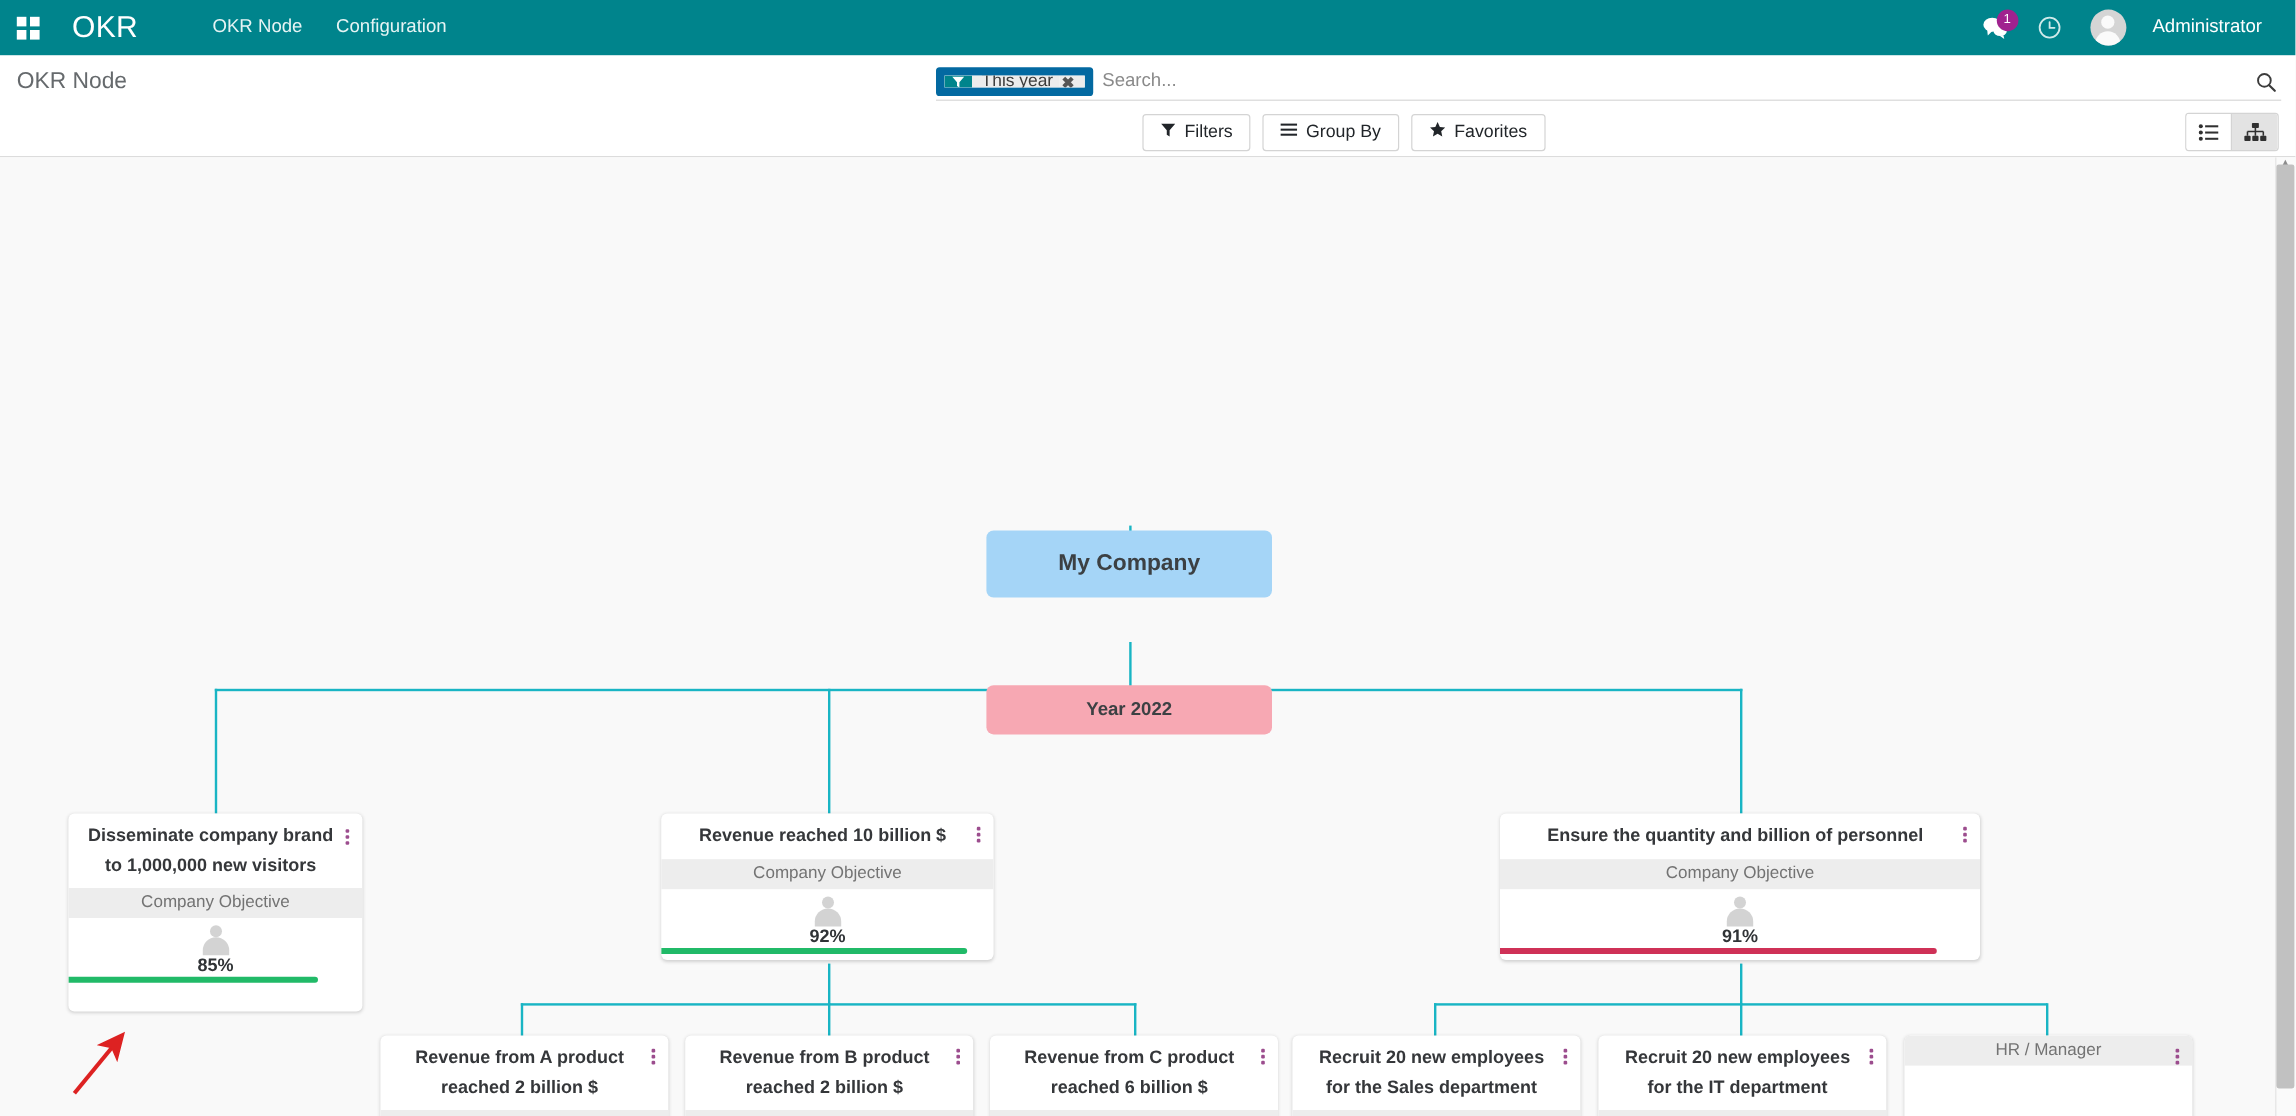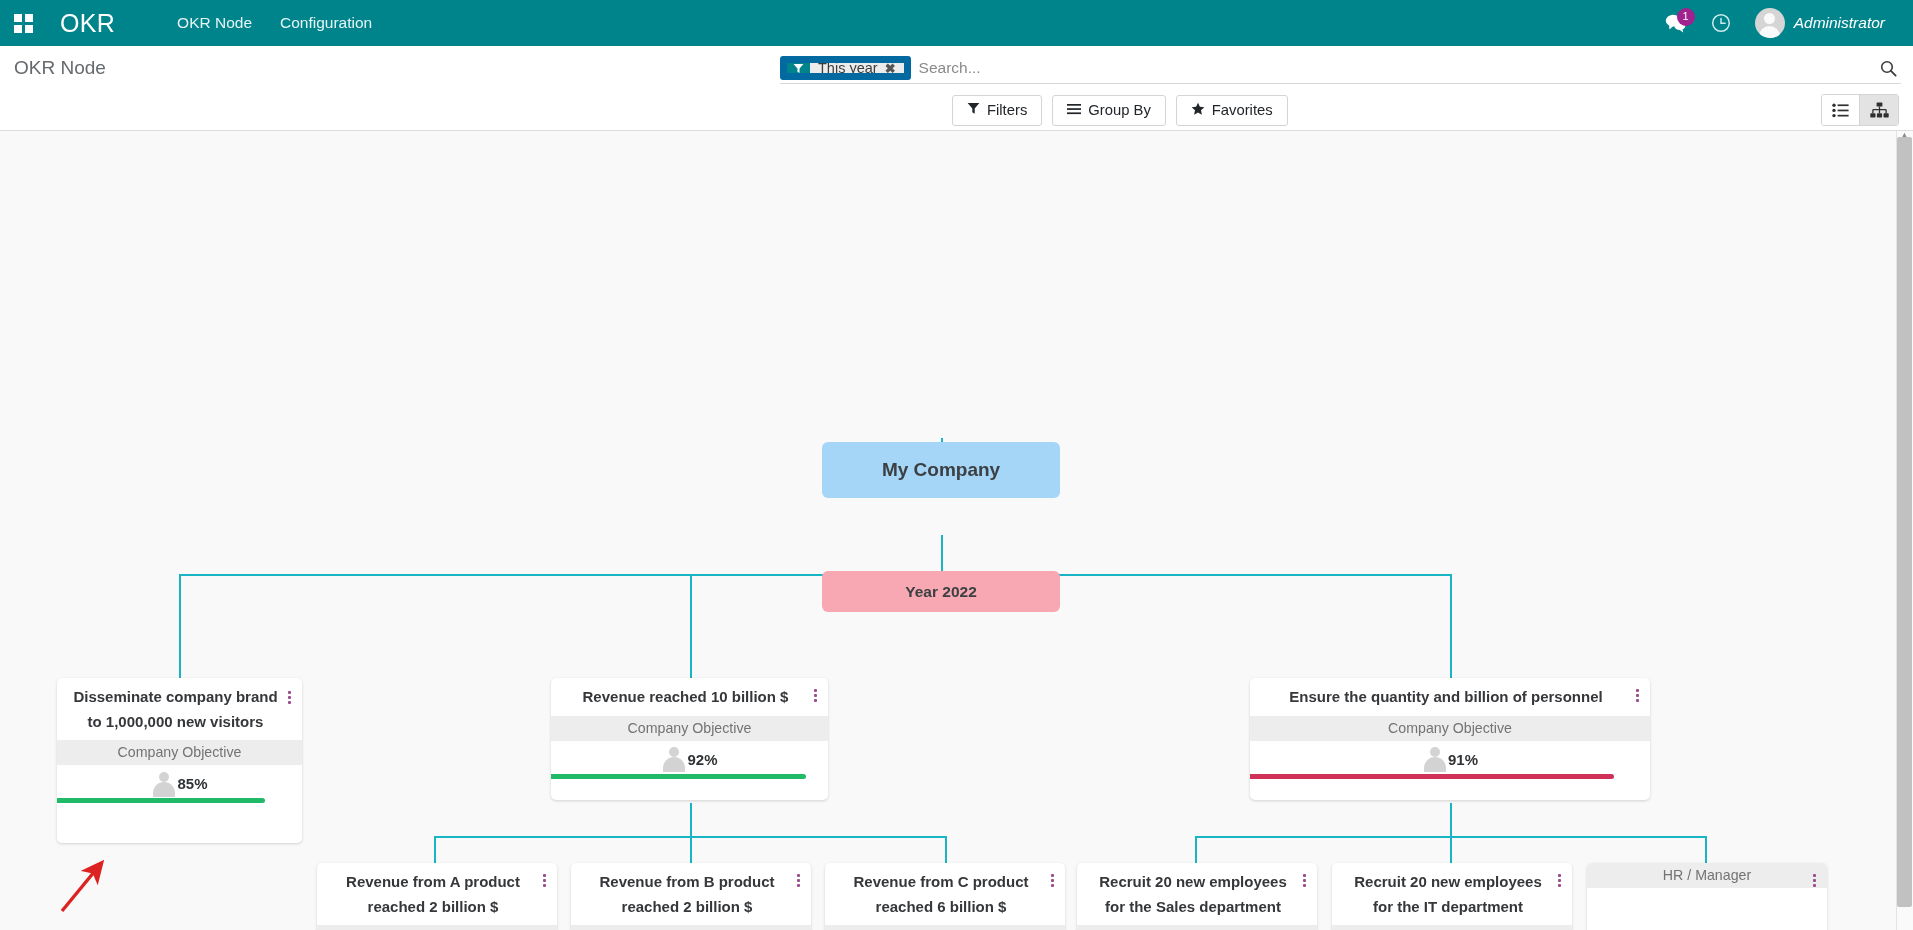--- a/index.html
+++ b/index.html
@@ -70,25 +70,24 @@
     top: 8px; right: 2px;
     background: #a0228f;
     color: #fff;
     border-radius: 10px;
     font-size: 11px;
     line-height: 1;
     padding: 3px 6px 4px;
     font-weight: 500;
   }
   .user-menu {
-    display: flex; align-items: center; gap: 9px;
+    display: flex; align-items: center; gap: 22px;
     padding: 0 6px 0 10px;
     height: 46px;
     cursor: pointer;
-    font-style: italic;
   }
   .avatar-nav {
     width: 30px; height: 30px;
     border-radius: 50%;
     background: #d5d5d5;
     overflow: hidden;
     position: relative;
     flex: none;
   }
   .avatar-nav::before {
@@ -323,24 +322,25 @@
   .card-sub {
     background: #ededed;
     text-align: center;
     font-size: 14.2px;
     color: #737373;
     padding: 4px 6px 5px;
   }
   .card-foot {
     display: flex;
     align-items: center;
-    justify-content: center;
+    justify-content: space-between;
     padding: 5px 11px 6px;
     position: relative;
     min-height: 38px;
+    flex-direction: column;
   }
   .card-pct {
     font-size: 15px;
     font-weight: bold;
     color: #303336;
   }
   .progress {
     position: absolute;
     left: 0; bottom: 0;
     height: 5px;

